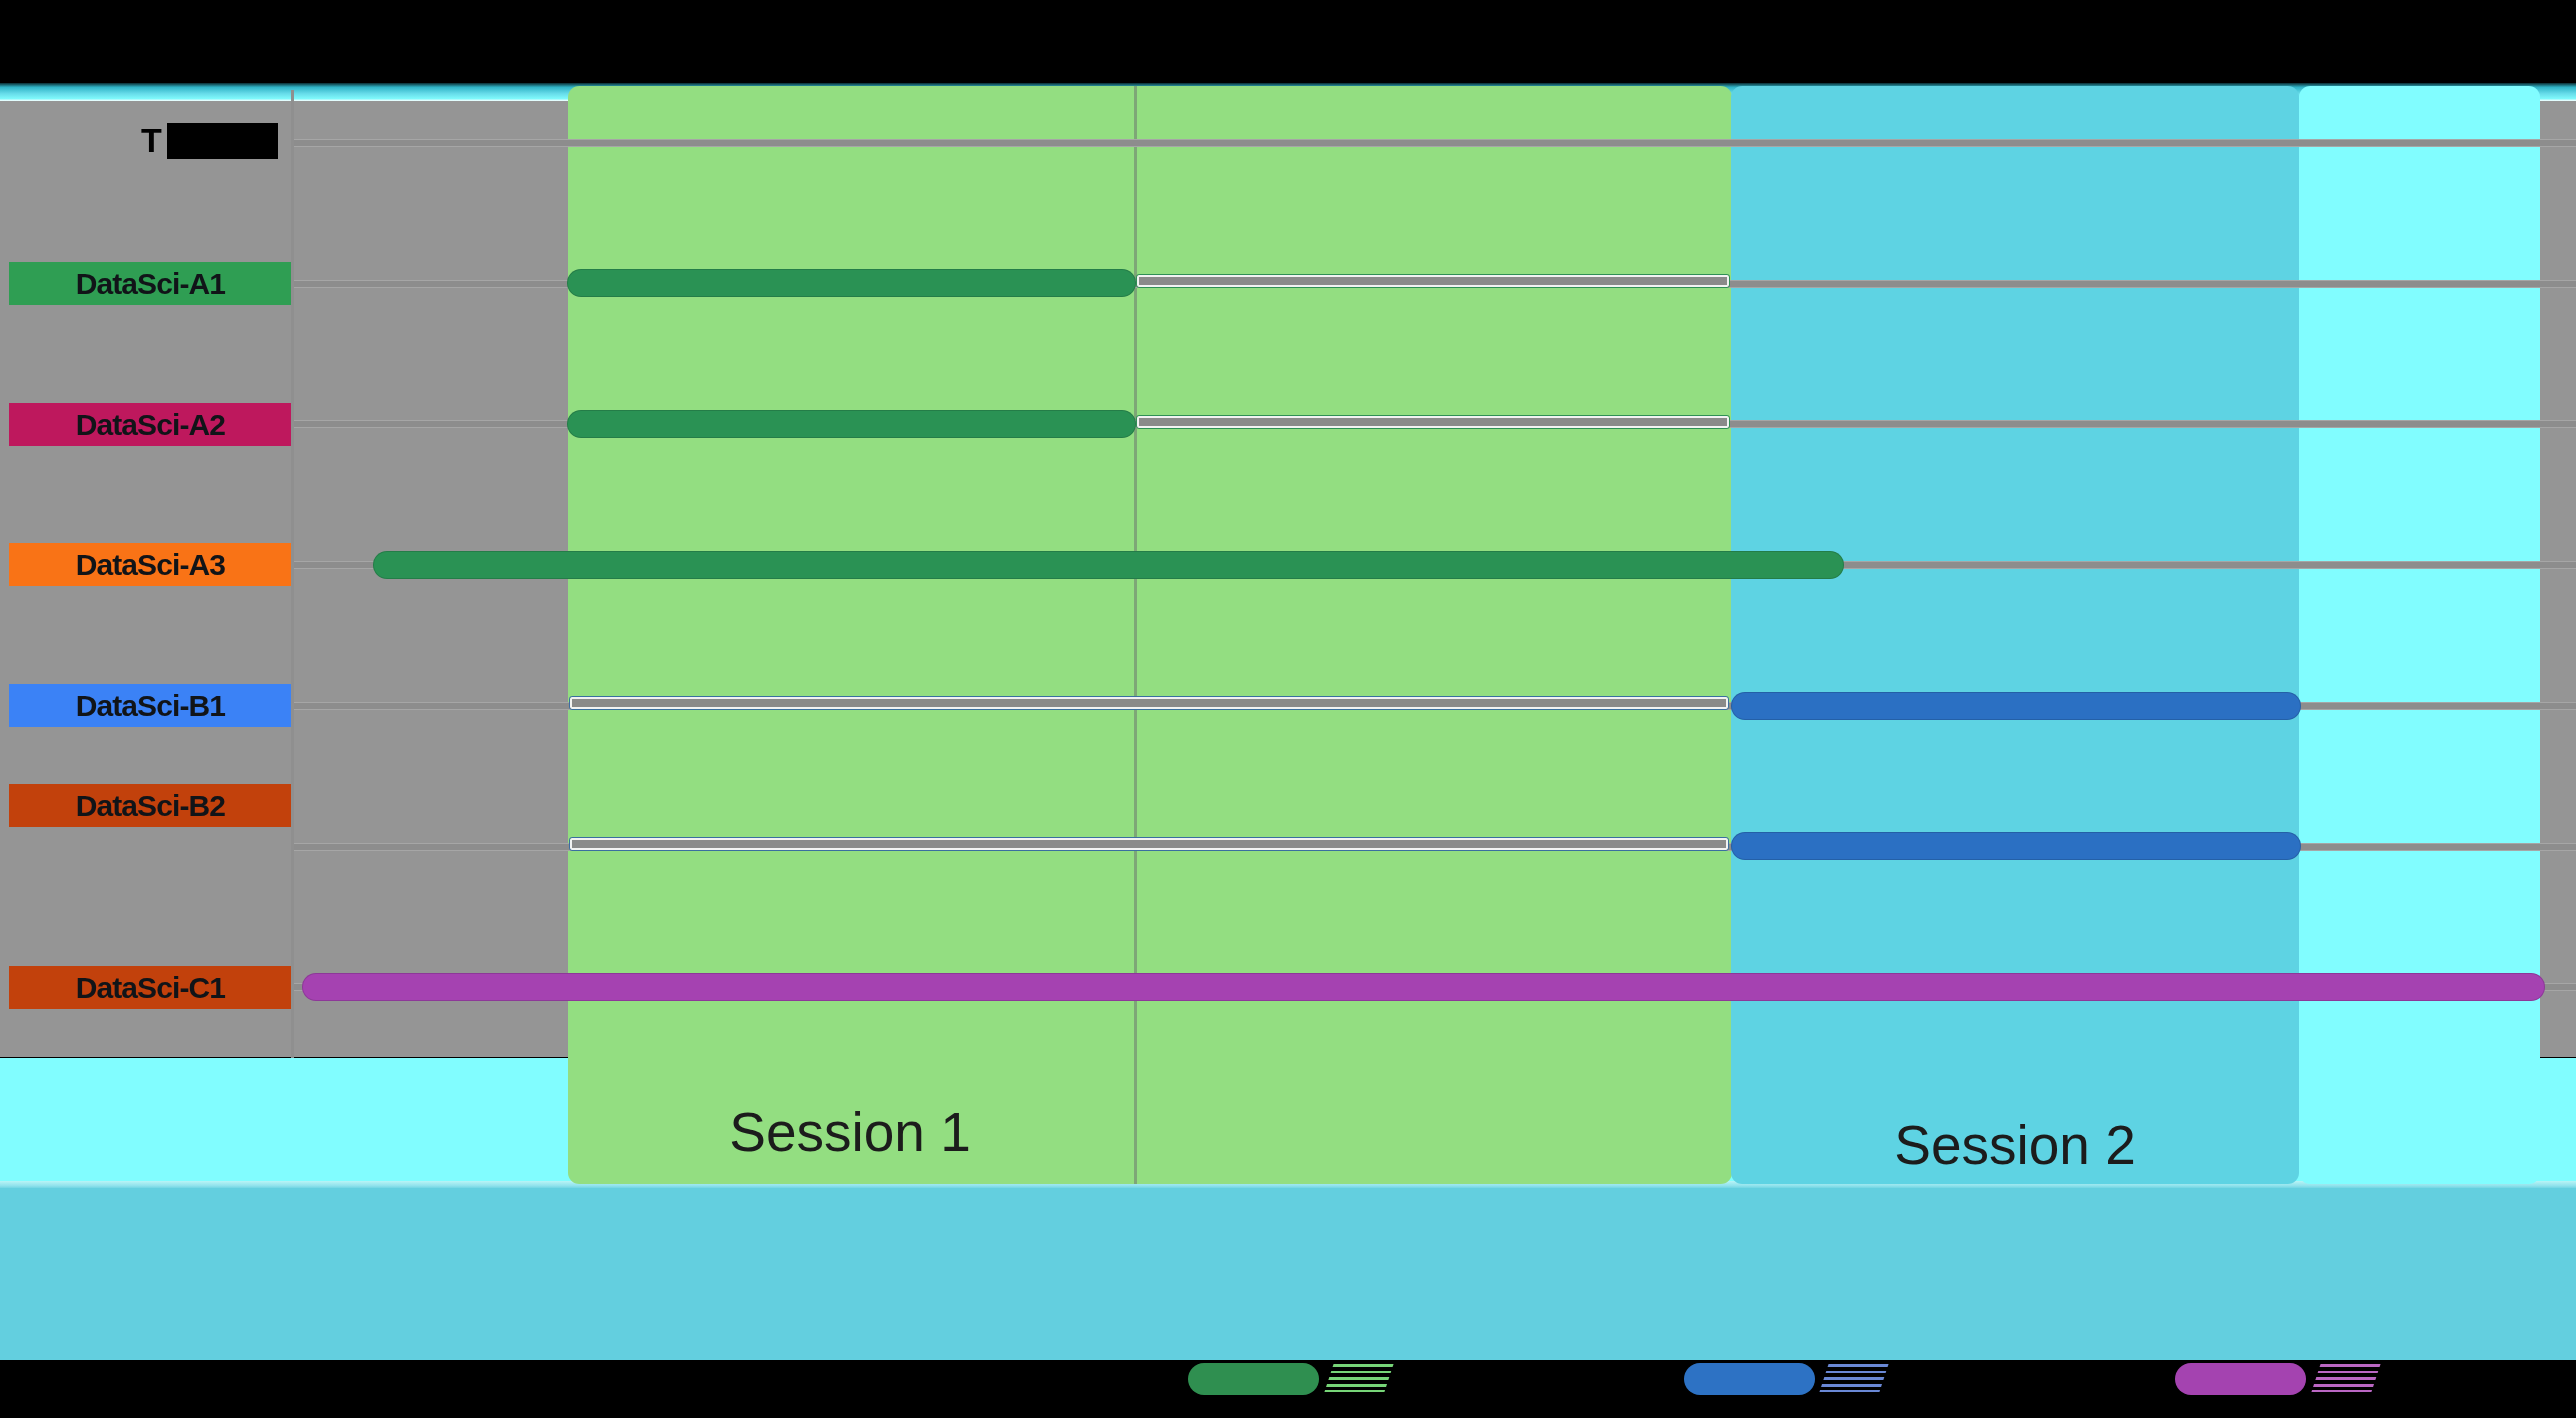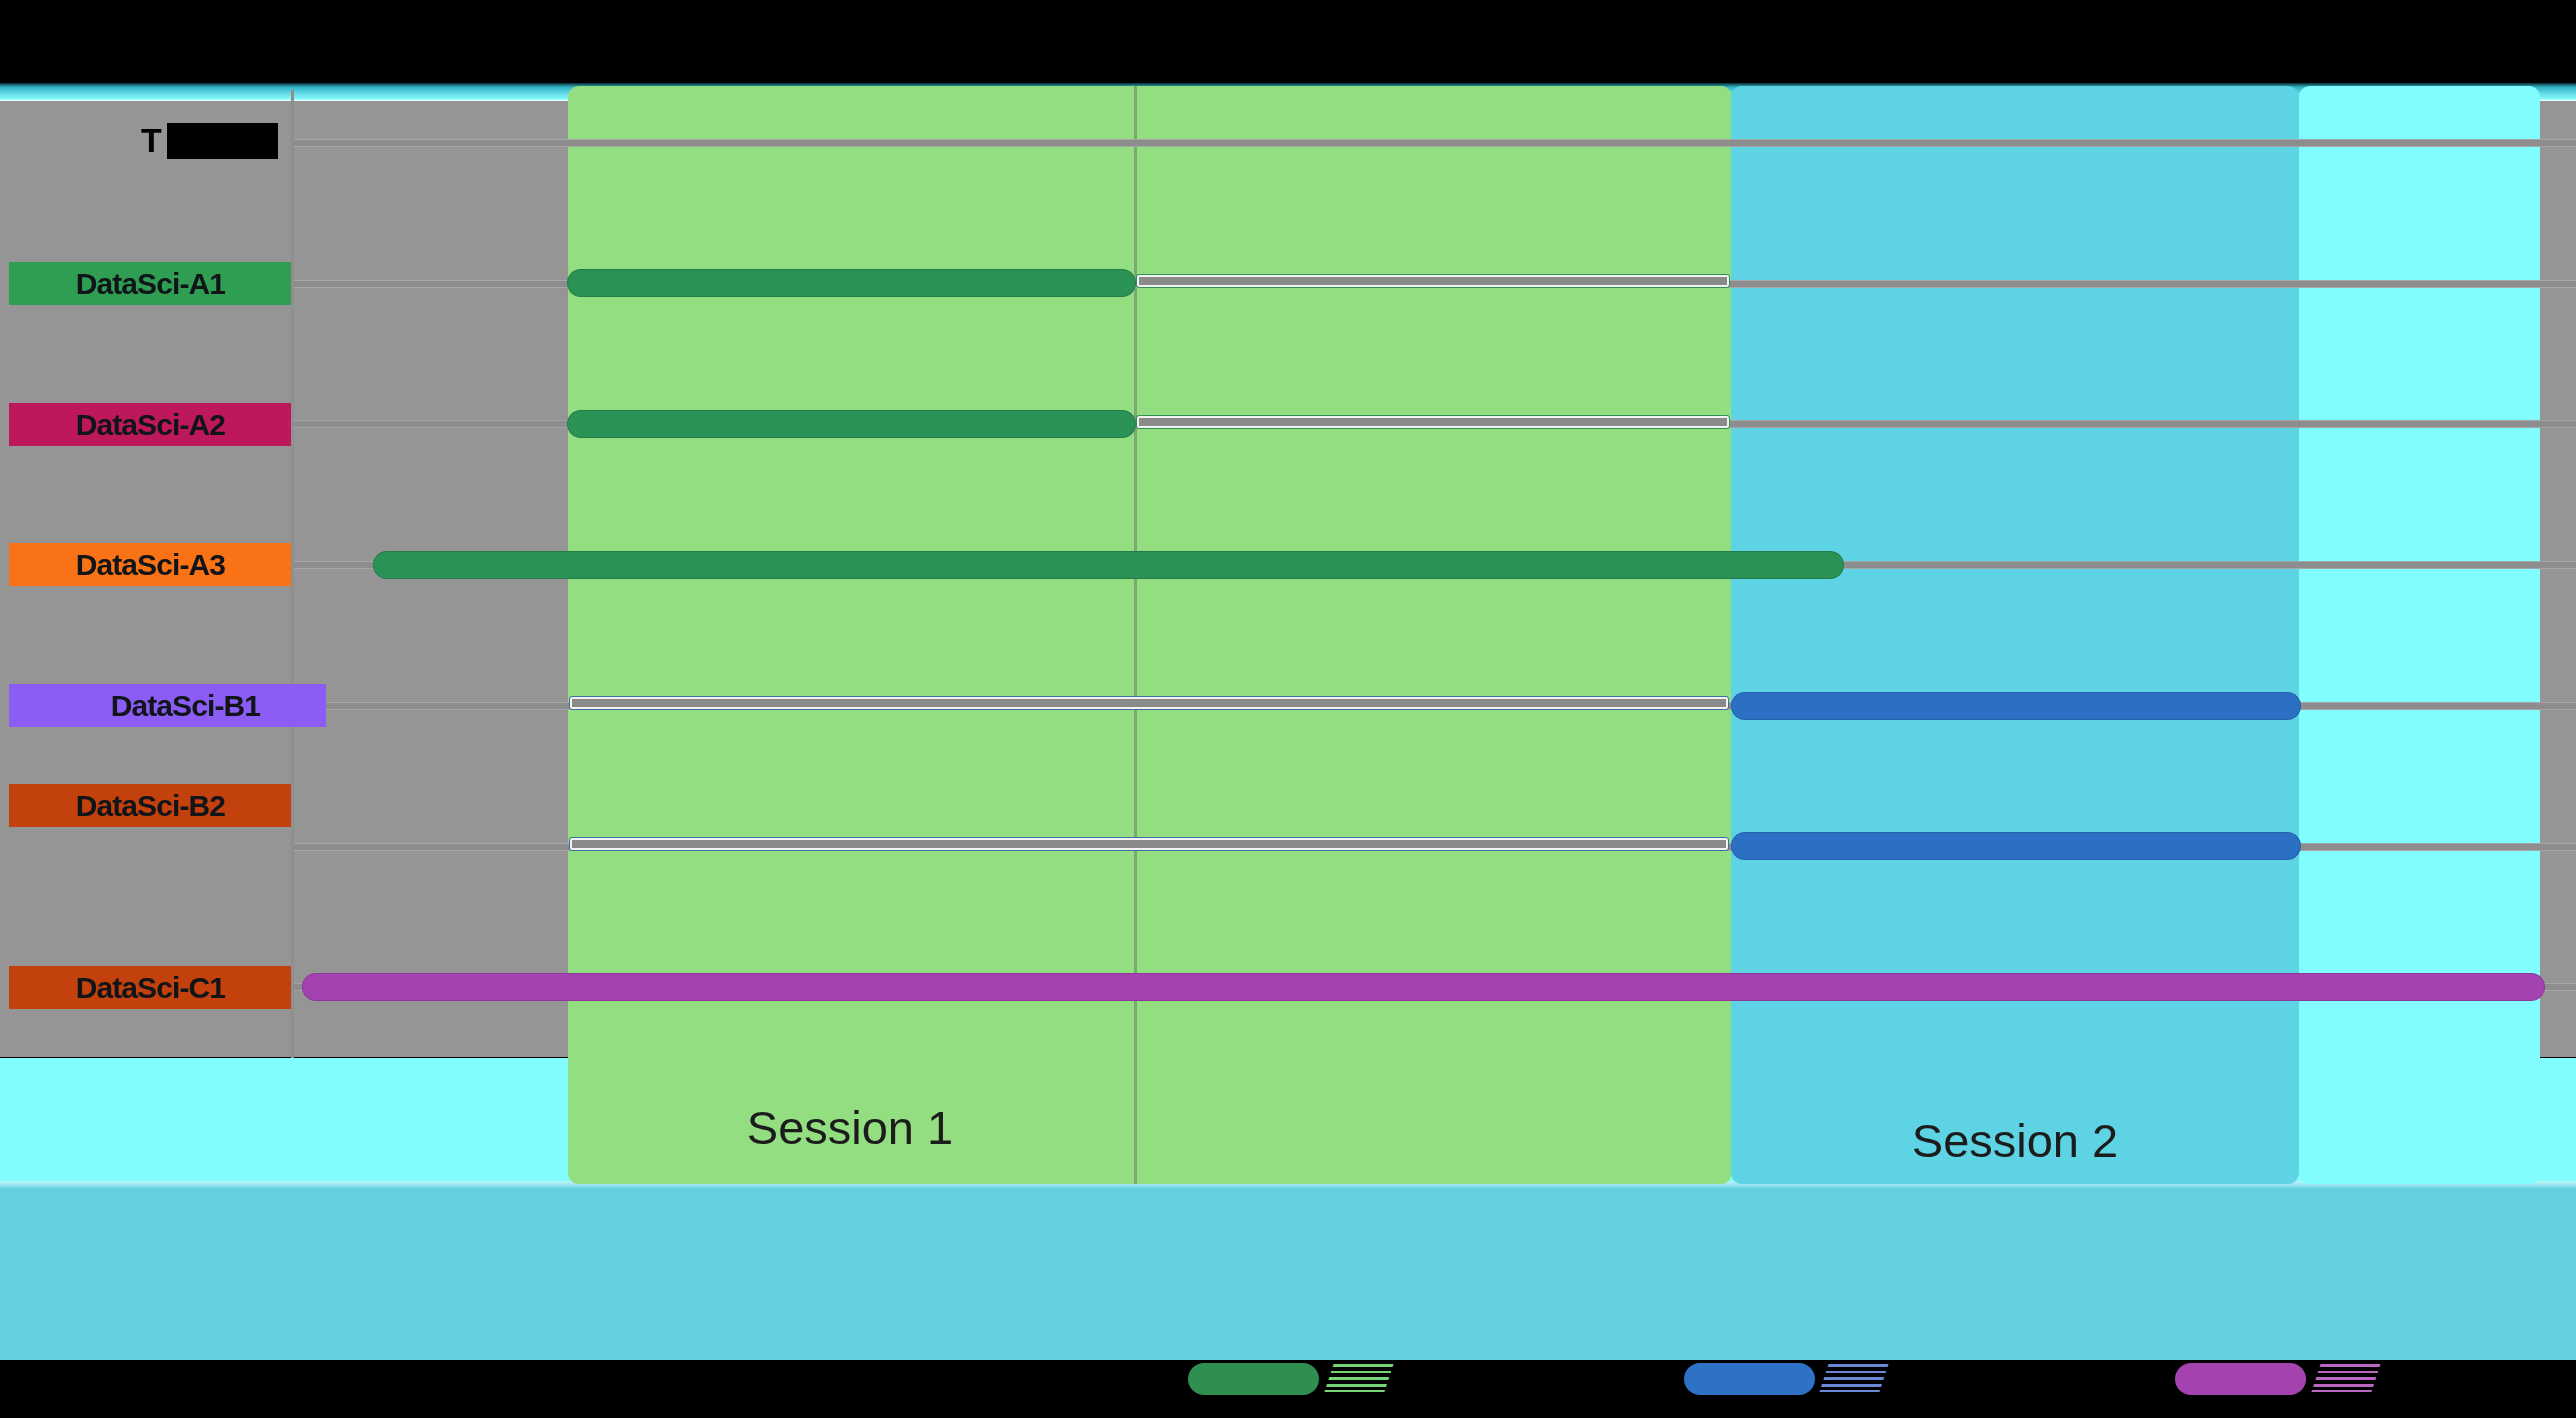--- a/index.html
+++ b/index.html
@@ -26,21 +26,21 @@
   .axis-line{left:291px;top:90px;width:2.8px;height:968px;background:#8f8f8f;z-index:6;}
   
   .bar{height:28px;border-radius:14px;border:1.9px solid rgba(0,0,0,0.14);box-sizing:border-box;z-index:7;}
   .badge{left:9.4px;width:282px;height:43px;z-index:8;display:flex;align-items:center;
     justify-content:center;color:#111418;font-size:30px;font-weight:700;letter-spacing:-0.9px;}
   
   .redacted-row{left:141px;top:121px;height:39px;display:flex;align-items:center;z-index:9;}
   .redacted-row .t{color:#000;font-size:34px;font-weight:700;}
   .redacted-box{width:111px;height:36px;background:#000;margin-left:5.6px;}
   
-  .session-caption{top:1100px;transform:translateX(-50%);color:#1c1c1c;font-size:47px;z-index:9;white-space:nowrap;}
+  .session-caption{top:1100px;transform:translateX(-50%);color:#1c1c1c;font-size:55px;z-index:9;white-space:nowrap;}
   
   .legend-pill{top:1363px;height:32px;border-radius:16px;z-index:9;}
   .legend-streak{top:1364px;width:60px;height:28px;transform:skewX(-18deg);z-index:9;opacity:.95;}
 </style>
 </head>
 <body>
 
 <div class="page">
   <div class="layer top-strip"></div>
   <div class="layer plot-bg"></div>
@@ -75,21 +75,21 @@
       <div class="layer bar" style="left: 567px; width: 569px; top: 410px; background: rgb(42, 146, 84);"></div>
       <div class="layer bar" style="left: 373px; width: 1471px; top: 551px; background: rgb(42, 146, 84);"></div>
       <div class="layer bar" style="left: 1731px; width: 570px; top: 692px; background: rgb(43, 112, 195);"></div>
       <div class="layer bar" style="left: 1731px; width: 570px; top: 832px; background: rgb(43, 112, 195);"></div>
       <div class="layer bar" style="left: 302px; width: 2243px; top: 973px; background: rgb(165, 66, 177);"></div>
     </div>
   <div id="badges">
       <div class="layer badge" style="top: 262px; background: rgb(47, 158, 83);">DataSci-A1</div>
       <div class="layer badge" style="top: 403px; background: #be185d;">DataSci-A2</div>
       <div class="layer badge" style="top: 543px; background: #f97316;">DataSci-A3</div>
-      <div class="layer badge" style="top: 684px; background: #8b5cf6; padding-left: 35px;">DataSci-B1</div>
+      <div class="layer badge" style="top: 684px; background: #3b82f6;">DataSci-B1</div>
       <div class="layer badge" style="top: 784px; background: #c2410c;">DataSci-B2</div>
       <div class="layer badge" style="top: 966px; background: #c2410c;">DataSci-C1</div>
     </div>
 
   <div class="layer redacted-row">
     <span class="t">T</span>
     <span class="redacted-box"></span>
   </div>
 
   <div id="captions">

